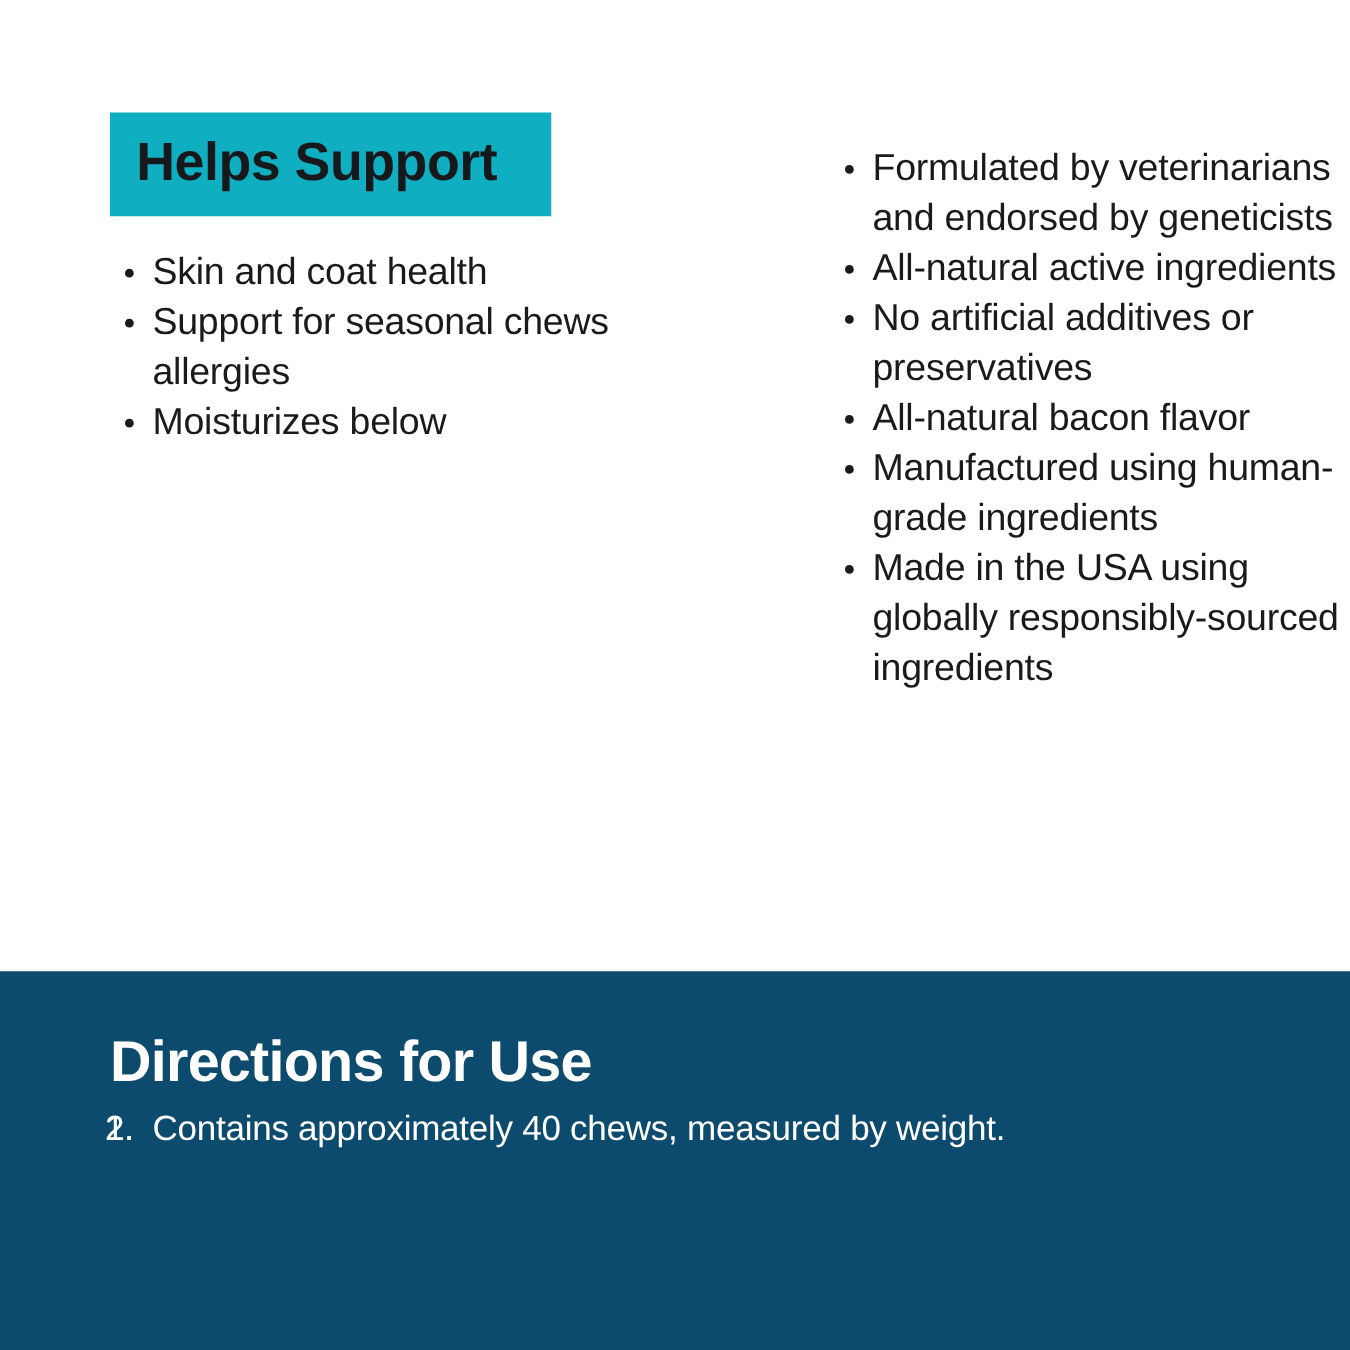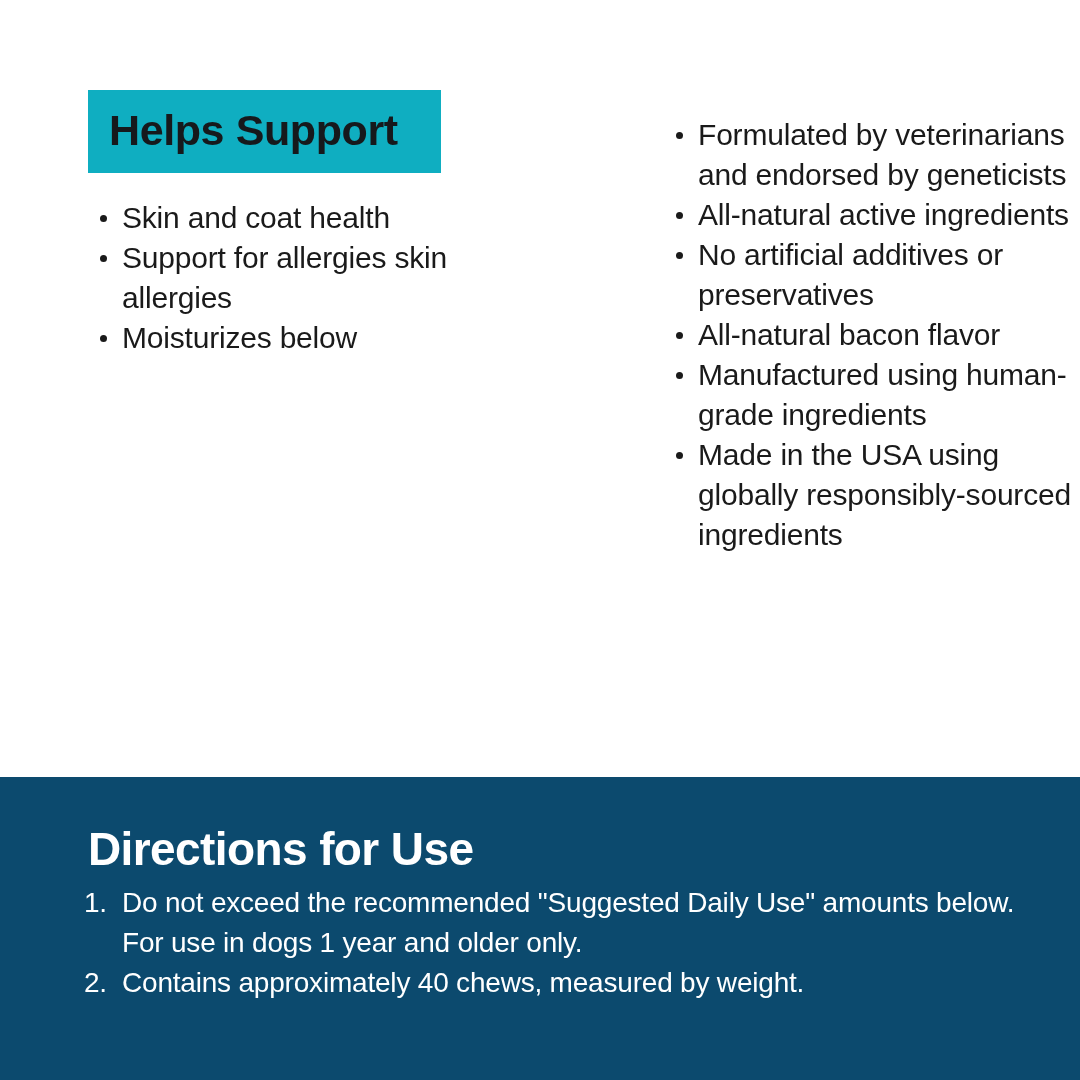--- a/index.html
+++ b/index.html
@@ -124,21 +124,21 @@
 <body>
 
 <section class="features">
 
   <div class="col col-left">
     <div class="badge badge-teal">Helps Support</div>
 
     <div class="list-wrap-left">
       <ul class="feature-list">
         <li>Skin and coat health</li>
-        <li>Support for allergies skin allergies</li>
+        <li>Support for seasonal chews allergies</li>
         <li>Moisturizes below</li>
       </ul>
     </div>
   </div>
 
   <div class="col col-right">
 
     <div class="list-wrap-right">
       <ul class="feature-list">
         <li>Formulated by veterinarians and endorsed by geneticists</li>
@@ -152,20 +152,19 @@
   </div>
 
 </section>
 
 <section class="directions">
   <div class="directions-title">Directions for Use</div>
 
   <ol class="directions-list">
     <li>
       <span class="num">1.</span>
-      <span>Do not exceed the recommended "Suggested Daily Use" amounts below. For use in dogs 1 year and older only.</span>
     </li>
     <li>
       <span class="num">2.</span>
       <span>Contains approximately 40 chews, measured by weight.</span>
     </li>
   </ol>
 </section>
 
 </body></html>

